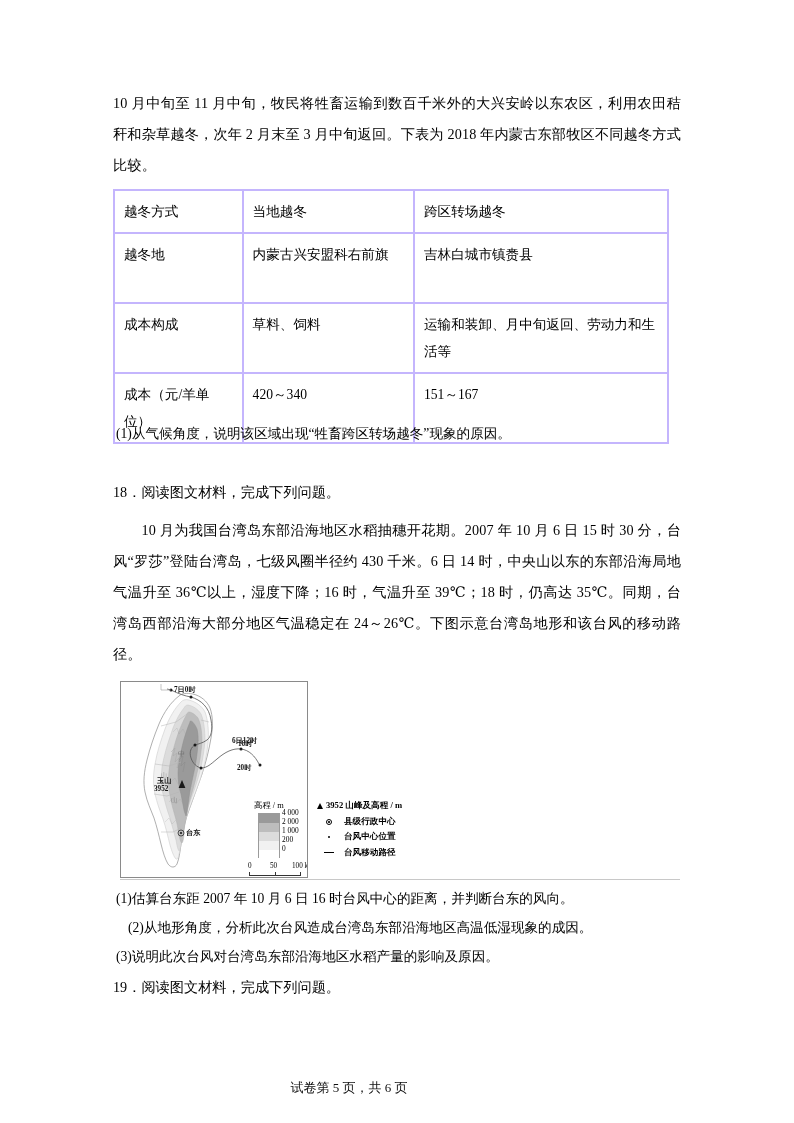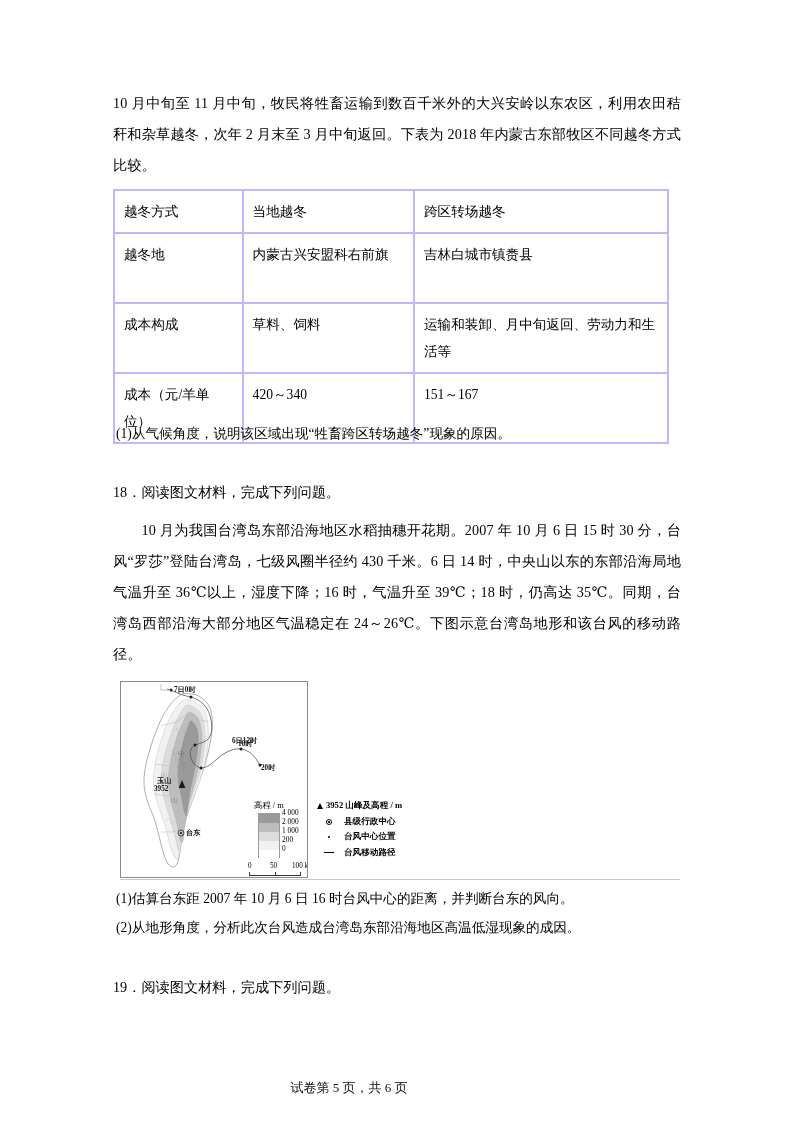--- a/index.html
+++ b/index.html
@@ -390,21 +390,21 @@
 
         <g>
           <circle cx="60" cy="151" r="3" fill="none" stroke="#1a1a1a" stroke-width="0.7"></circle>
           <circle cx="60" cy="151" r="1.1" fill="#1a1a1a"></circle>
         </g>
       </svg>
 
       <div class="map-label" style="left:53px; top:3px;text-align:right;">7日0时</div>
       <div class="map-label" style="left:111px; top:54px;">6日12时</div>
       <div class="map-label" style="left:77px; top:57px;padding-left:40px;">16时</div>
-      <div class="map-label" style="left:100px; top:81px;padding-left:40px;">20时</div>
+      <div class="map-label" style="left:76px; top:81px;padding-left:40px;">20时</div>
 
       <div class="map-label" style="left:36px; top:94px;">玉山</div>
       <div class="map-label" style="left:33px; top:103px;">3952</div>
       <div class="map-label" style="left:65px; top:146px;">台东</div>
 
       <div class="elev-title">高程 / m</div>
       <div class="elev-bar">
         <div style="background:#9a9a9a;"></div>
         <div style="background:#bdbdbd;"></div>
         <div style="background:#dcdcdc;"></div>
@@ -445,19 +445,20 @@
         <span class="legend-txt">台风中心位置</span>
       </div>
       <div class="legend-row">
         <span class="legend-sym"><span class="dash-sym"></span></span>
         <span class="legend-txt">台风移动路径</span>
       </div>
     </div>
   </div>
 
   <div class="qline" style="top:889px;">(1)估算台东距 2007 年 10 月 6 日 16 时台风中心的距离，并判断台东的风向。</div>
-  <div class="qline" style="top:918px;">(2)从地形角度，分析此次台风造成台湾岛东部沿海地区高温低湿现象的成因。</div>
+  <div class="qline" style="top:918px;margin-left:12px;">(2)从地形角度，分析此次台风造成台湾岛东部沿海地区高温低湿现象的成因。</div>
+  <div class="qline" style="top:947px;">(3)说明此次台风对台湾岛东部沿海地区水稻产量的影响及原因。</div>
 
   <div class="qnum" style="top:977px;">19．阅读图文材料，完成下列问题。</div>
 
   <div class="footer">试卷第 5 页，共 6 页</div>
 
 </div>
 
 </body></html>

